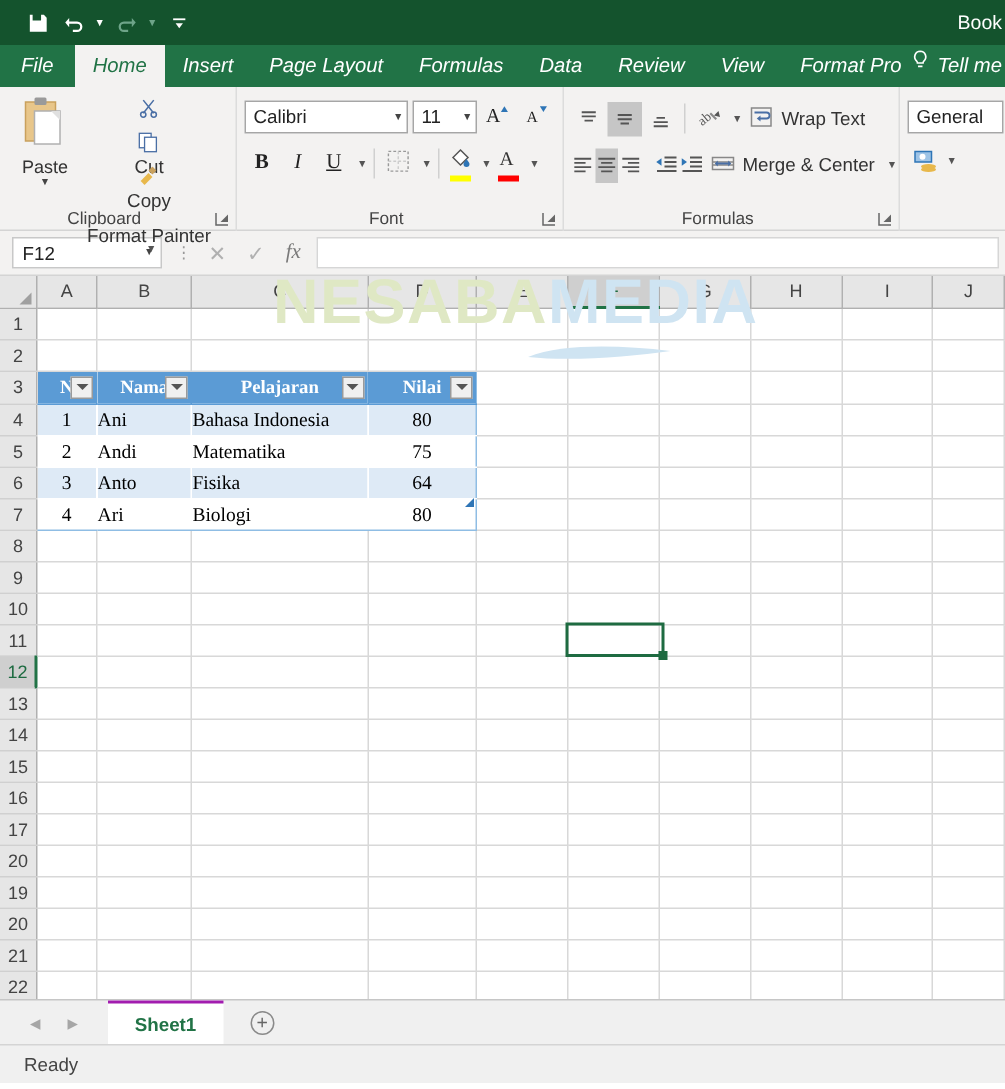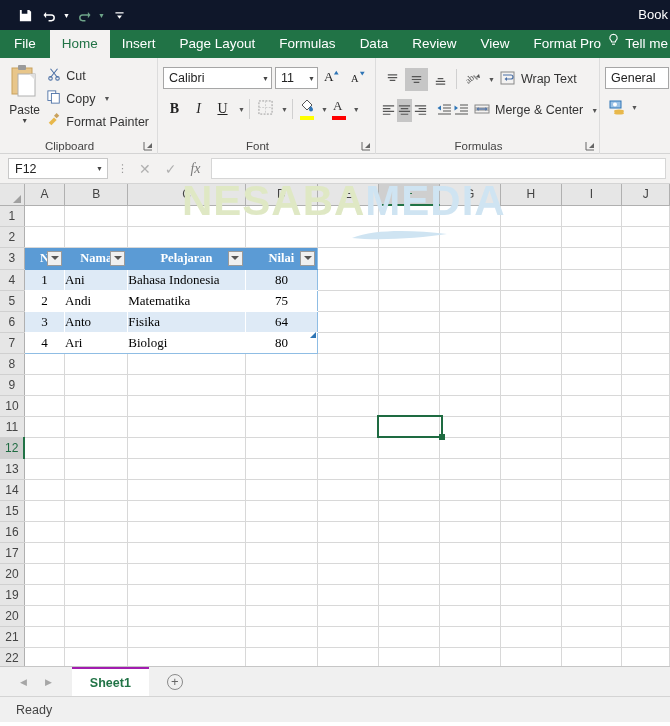--- a/index.html
+++ b/index.html
@@ -7,21 +7,21 @@
     margin: 0; padding: 0;
     width: 670px; height: 726px;
     overflow: hidden;
     font-family: "Liberation Sans", sans-serif;
     background: #ffffff;
   }
 
   
   .titlebar {
     height: 30px;
-    background: #0f172a;
+    background: #14532d;
     position: relative;
     display: flex;
     align-items: center;
   }
   .qat { display: flex; align-items: center; padding-left: 14px; gap: 2px; }
   .qat-btn {
     width: 22px; height: 22px;
     display: flex; align-items: center; justify-content: center;
     color: #ffffff;
   }
@@ -42,20 +42,21 @@
     white-space: nowrap;
   }
 
   
   .tabbar {
     height: 28px;
     background: #217346;
     display: flex;
     align-items: flex-start;
     position: relative;
+    font-style: italic;
   }
   .tab {
     height: 28px;
     line-height: 28px;
     padding: 0 12px;
     color: #ffffff;
     font-size: 13.5px;
     white-space: nowrap;
   }
   .tab.file { padding: 0 14px; }
@@ -112,24 +113,25 @@
   .paste-btn {
     width: 50px;
     display: flex; flex-direction: column;
     align-items: center; justify-content: flex-start;
     padding-top: 2px;
   }
   .paste-label { font-size: 12px; color: #333; margin-top: 1px; }
   .paste-caret { font-size: 7px; color: #444; line-height: 6px; margin-top: 1px;}
   .clip-cmds { display: flex; flex-direction: column; padding-top: 3px; gap: 2px; }
   .clip-cmd {
-    display: flex; align-items: center; gap: 5px;
+    display: flex; align-items: center; gap: 22px;
     height: 21px; padding: 0 3px;
     font-size: 12.5px; color: #333;
     white-space: nowrap;
+    flex-direction: column;
   }
   .mini-caret { font-size: 7px; color: #555; margin-left: 3px; }
 
   
   .g-font { width: 218px; }
   .font-row1 { display: flex; align-items: center; gap: 3px; height: 26px; margin-top: 3px;}
   .font-row2 { display: flex; align-items: center; gap: 1px; height: 26px; margin-top: 5px;}
   .combo {
     height: 22px;
     border: 1px solid #a6a6a6;

